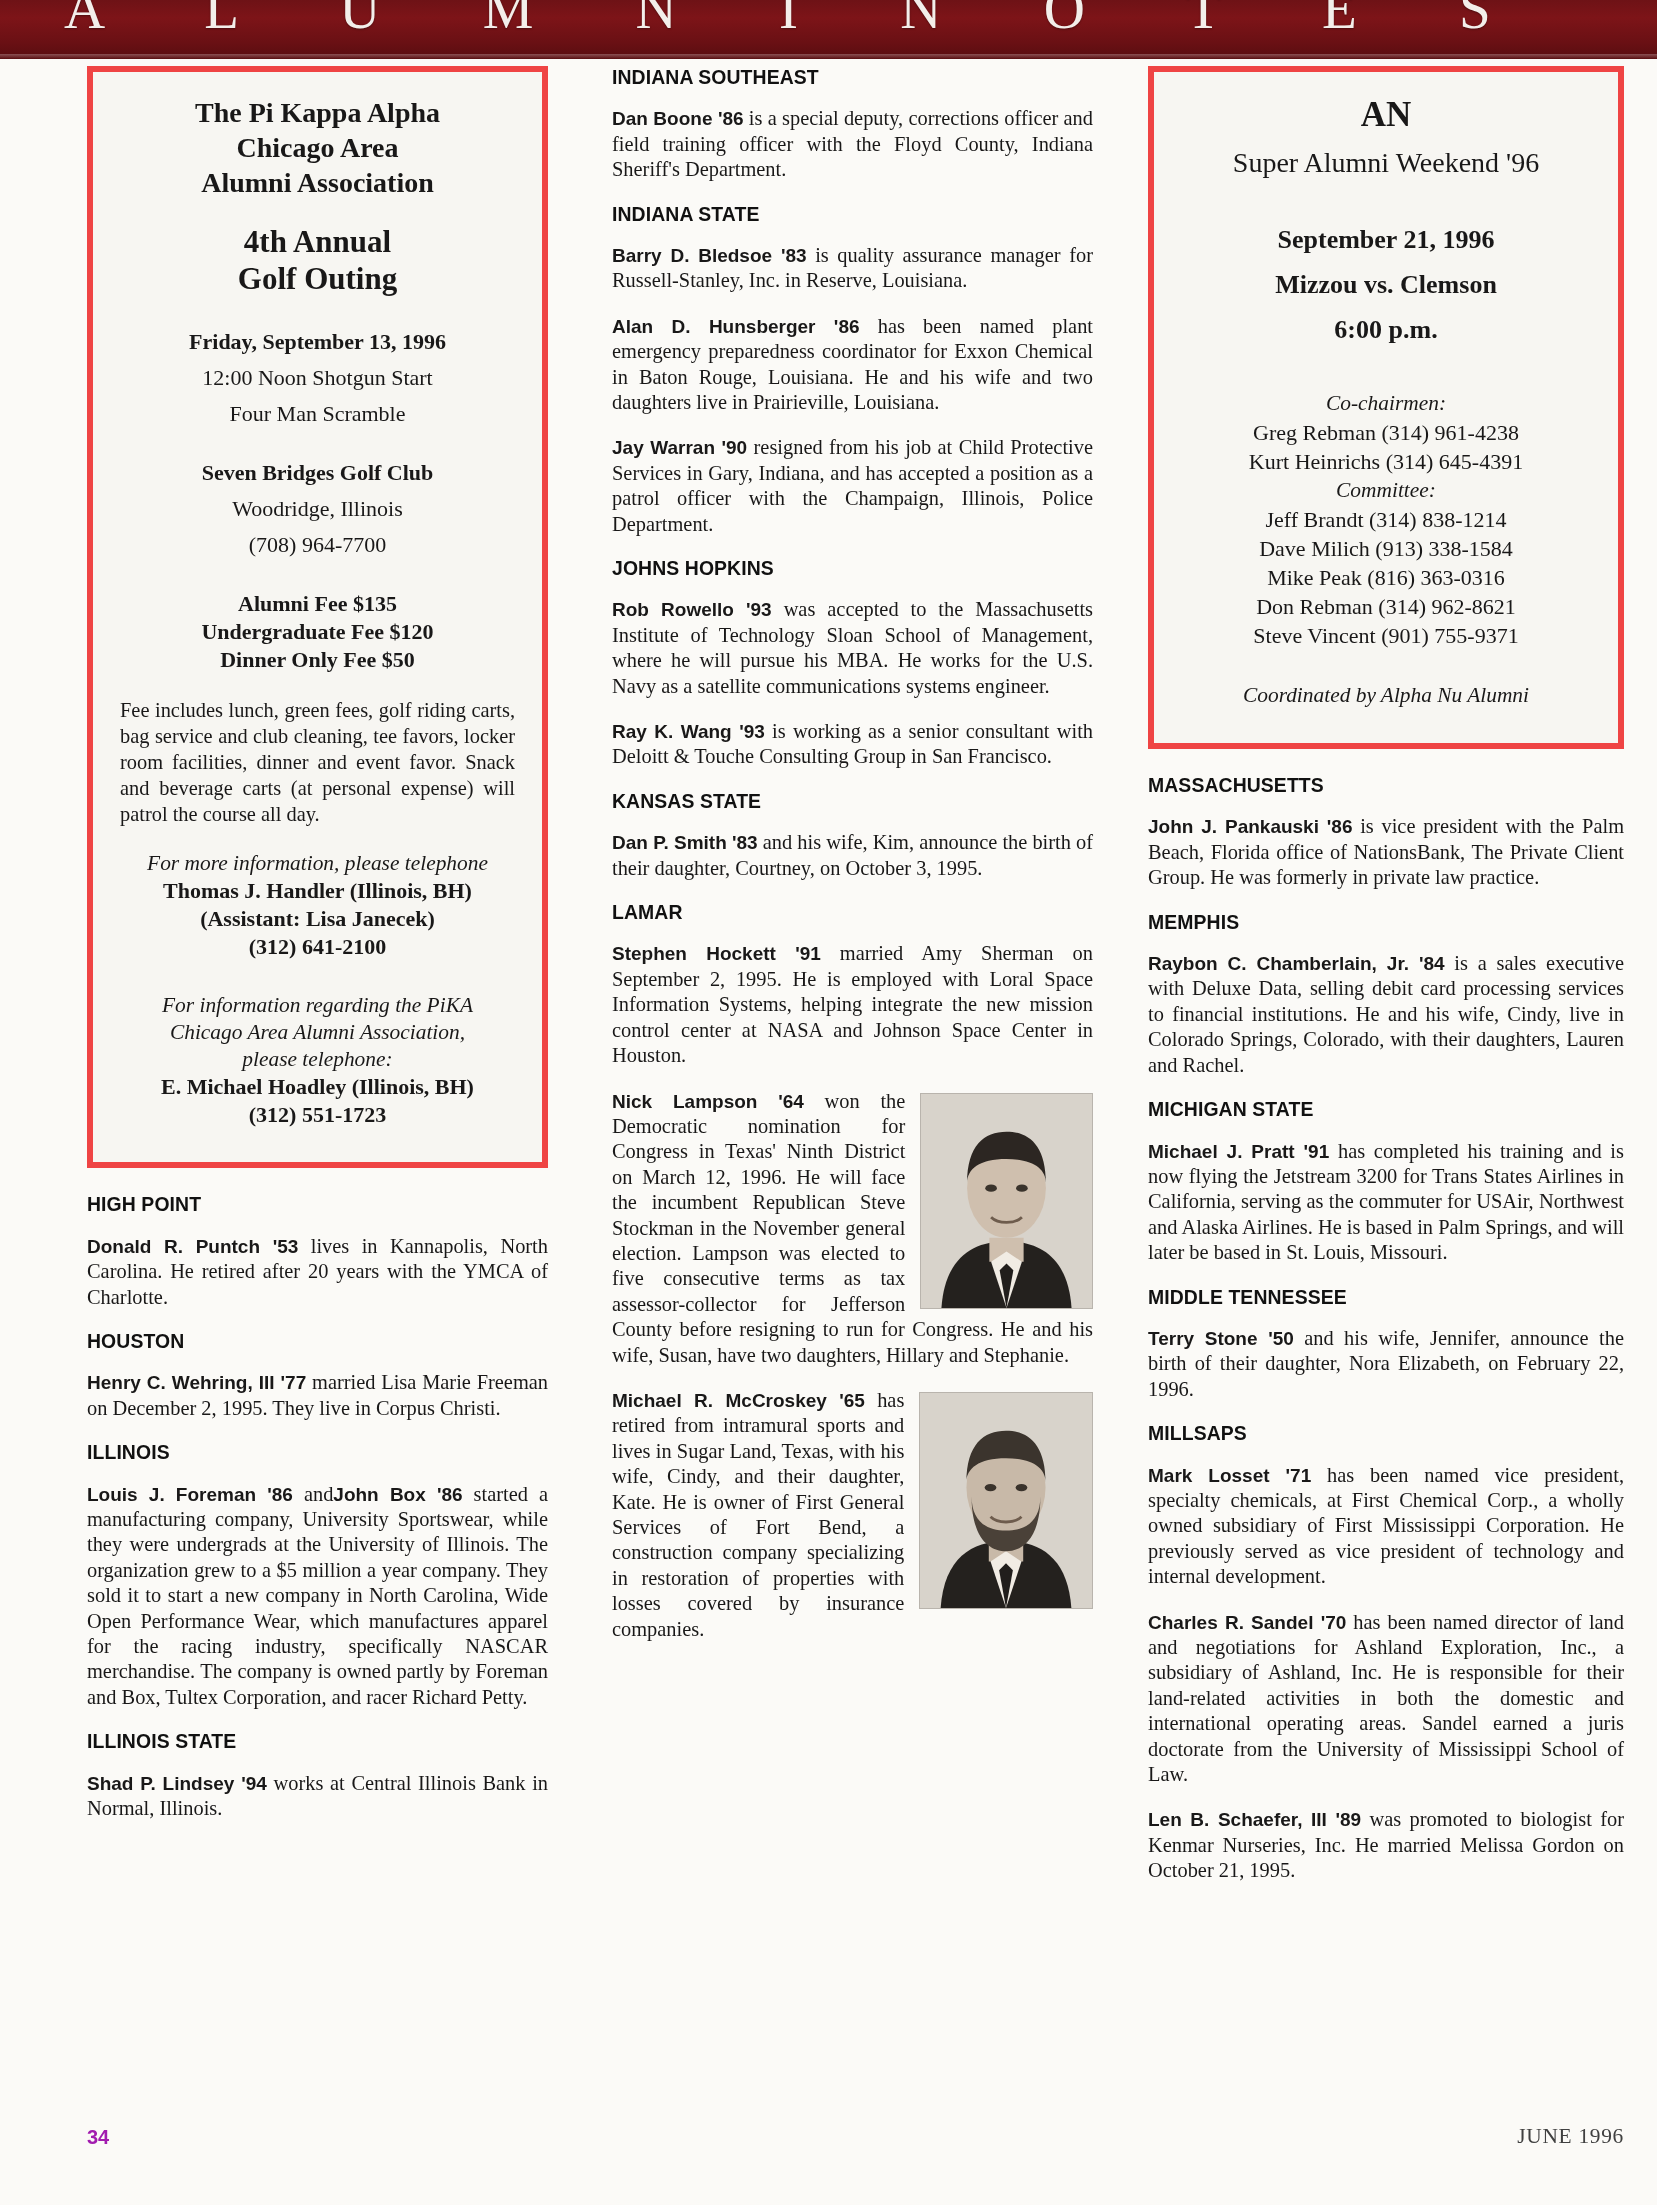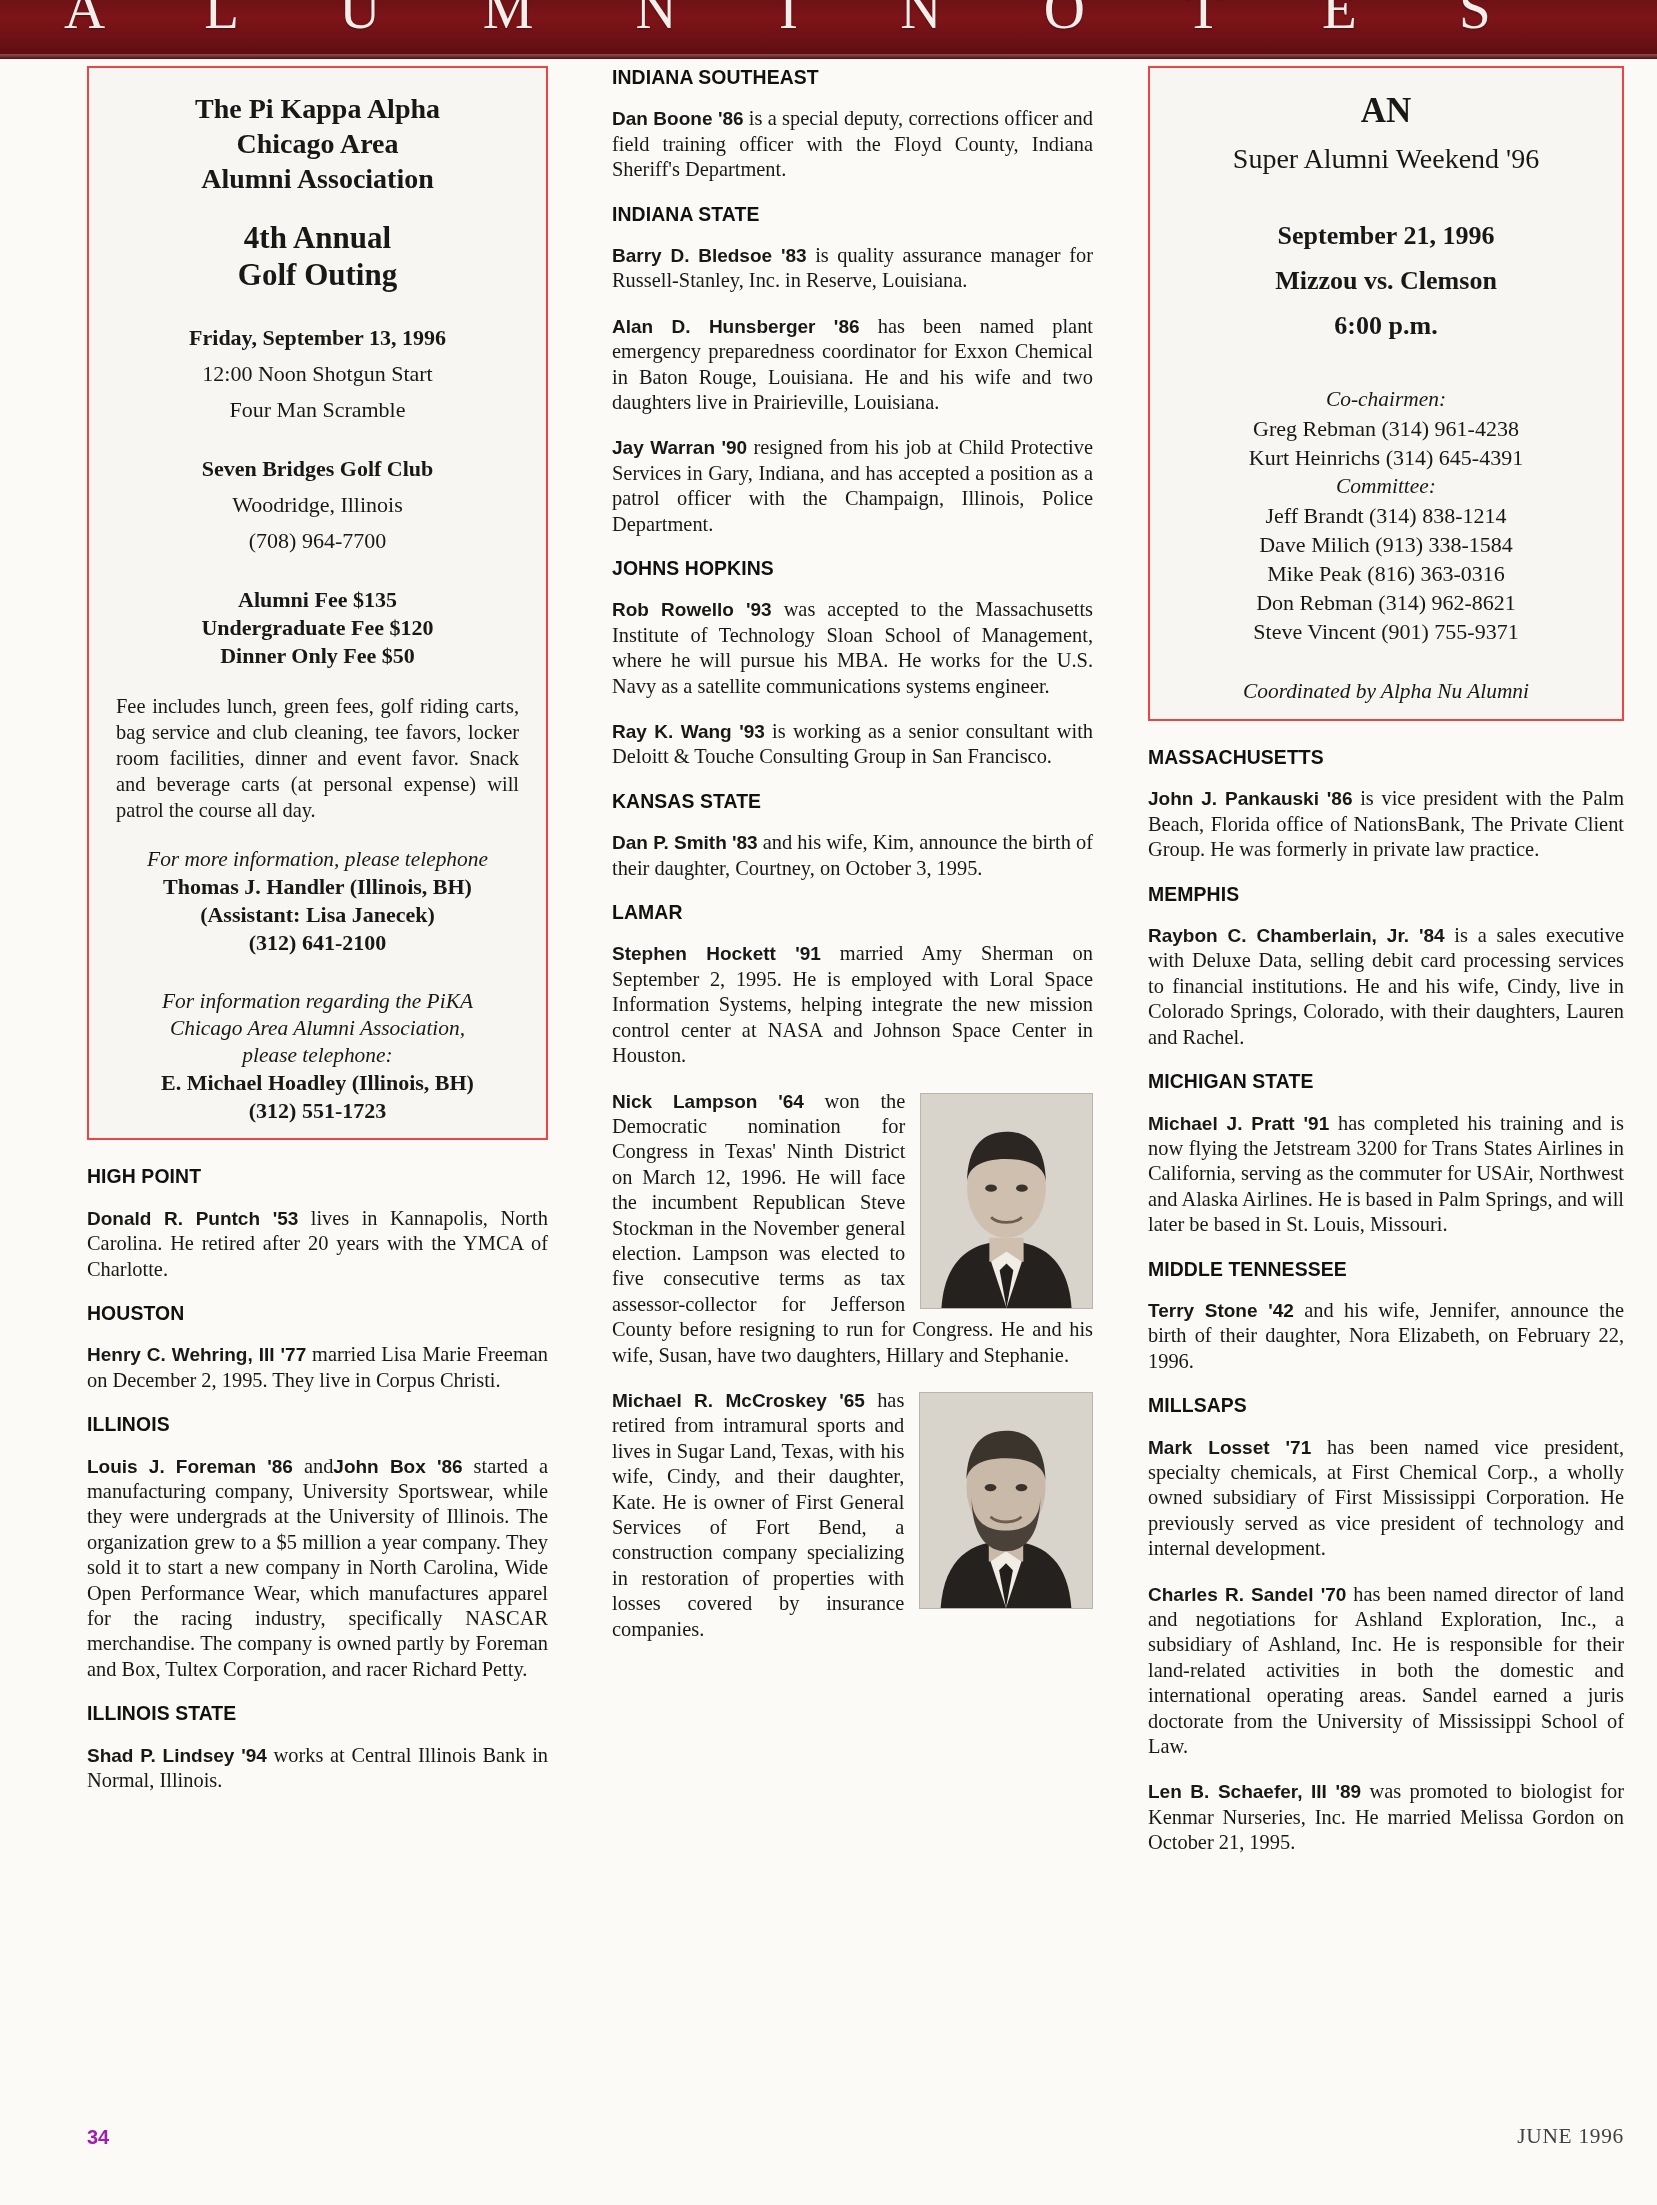--- a/index.html
+++ b/index.html
@@ -46,24 +46,24 @@
     margin:0 0 20px 0;hyphens:none;
   }
   .note .who{
     font-family:"Liberation Sans",sans-serif;
     font-weight:700;font-size:19px;
   }
   .gap-lg{height:25.4px;}
 
   
   .adbox{
-    border:2px solid #ef4444;
+    border:6px solid #ef4444;
     background:#f7f6f2;
     box-sizing:border-box;
-    padding:23px 27px 13px 27px;
+    padding:23px 27px 33px 27px;
     text-align:center;
   }
   .ad-h1{font-size:28px;line-height:35px;font-weight:700;margin:0;}
   .ad-h2{font-size:31px;line-height:37px;font-weight:700;margin:0;}
   .ad-b{font-size:22px;line-height:28px;font-weight:700;margin:0;}
   .ad-n{font-size:22px;line-height:28px;font-weight:400;margin:8px;}
   .ad-i{font-size:21.4px;line-height:27px;font-style:italic;margin:0;text-align:center;}
   .ad-body{
     font-size:20.4px;line-height:26px;text-align:justify;margin:0;
   }.sp16{height:10.7px;}
@@ -237,21 +237,21 @@
 
     <div class="gap-lg"></div>
     <div id="right-sections">
         <div class="chapter">MASSACHUSETTS</div>
         <p class="note clearfix"><span class="who">John J. Pankauski '86</span><span> is vice president with the Palm Beach, Florida office of NationsBank, The Private Client Group. He was formerly in private law practice.</span></p>
         <div class="chapter">MEMPHIS</div>
         <p class="note clearfix"><span class="who">Raybon C. Chamberlain, Jr. '84</span><span> is a sales executive with Deluxe Data, selling debit card processing services to financial institutions. He and his wife, Cindy, live in Colorado Springs, Colorado, with their daughters, Lauren and Rachel.</span></p>
         <div class="chapter">MICHIGAN STATE</div>
         <p class="note clearfix"><span class="who">Michael J. Pratt '91</span><span> has completed his training and is now flying the Jetstream 3200 for Trans States Airlines in California, serving as the commuter for USAir, Northwest and Alaska Airlines. He is based in Palm Springs, and will later be based in St. Louis, Missouri.</span></p>
         <div class="chapter">MIDDLE TENNESSEE</div>
-        <p class="note clearfix"><span class="who">Terry Stone '42</span><span> and his wife, Jennifer, announce the birth of their daughter, Nora Elizabeth, on February 22, 1996.</span></p>
+        <p class="note clearfix"><span class="who">Terry Stone '50</span><span> and his wife, Jennifer, announce the birth of their daughter, Nora Elizabeth, on February 22, 1996.</span></p>
         <div class="chapter">MILLSAPS</div>
         <p class="note clearfix"><span class="who">Mark Losset '71</span><span> has been named vice president, specialty chemicals, at First Chemical Corp., a wholly owned subsidiary of First Mississippi Corporation. He previously served as vice president of technology and internal development.</span></p>
         <p class="note clearfix"><span class="who">Charles R. Sandel '70</span><span> has been named director of land and negotiations for Ashland Exploration, Inc., a subsidiary of Ashland, Inc. He is responsible for their land-related activities in both the domestic and international operating areas. Sandel earned a juris doctorate from the University of Mississippi School of Law.</span></p>
         <p class="note clearfix"><span class="who">Len B. Schaefer, III '89</span><span> was promoted to biologist for Kenmar Nurseries, Inc. He married Melissa Gordon on October 21, 1995.</span></p>
       </div>
   </div>
 
   <div class="pagenum">34</div>
   <div class="issue">JUNE 1996</div>
 </div>

